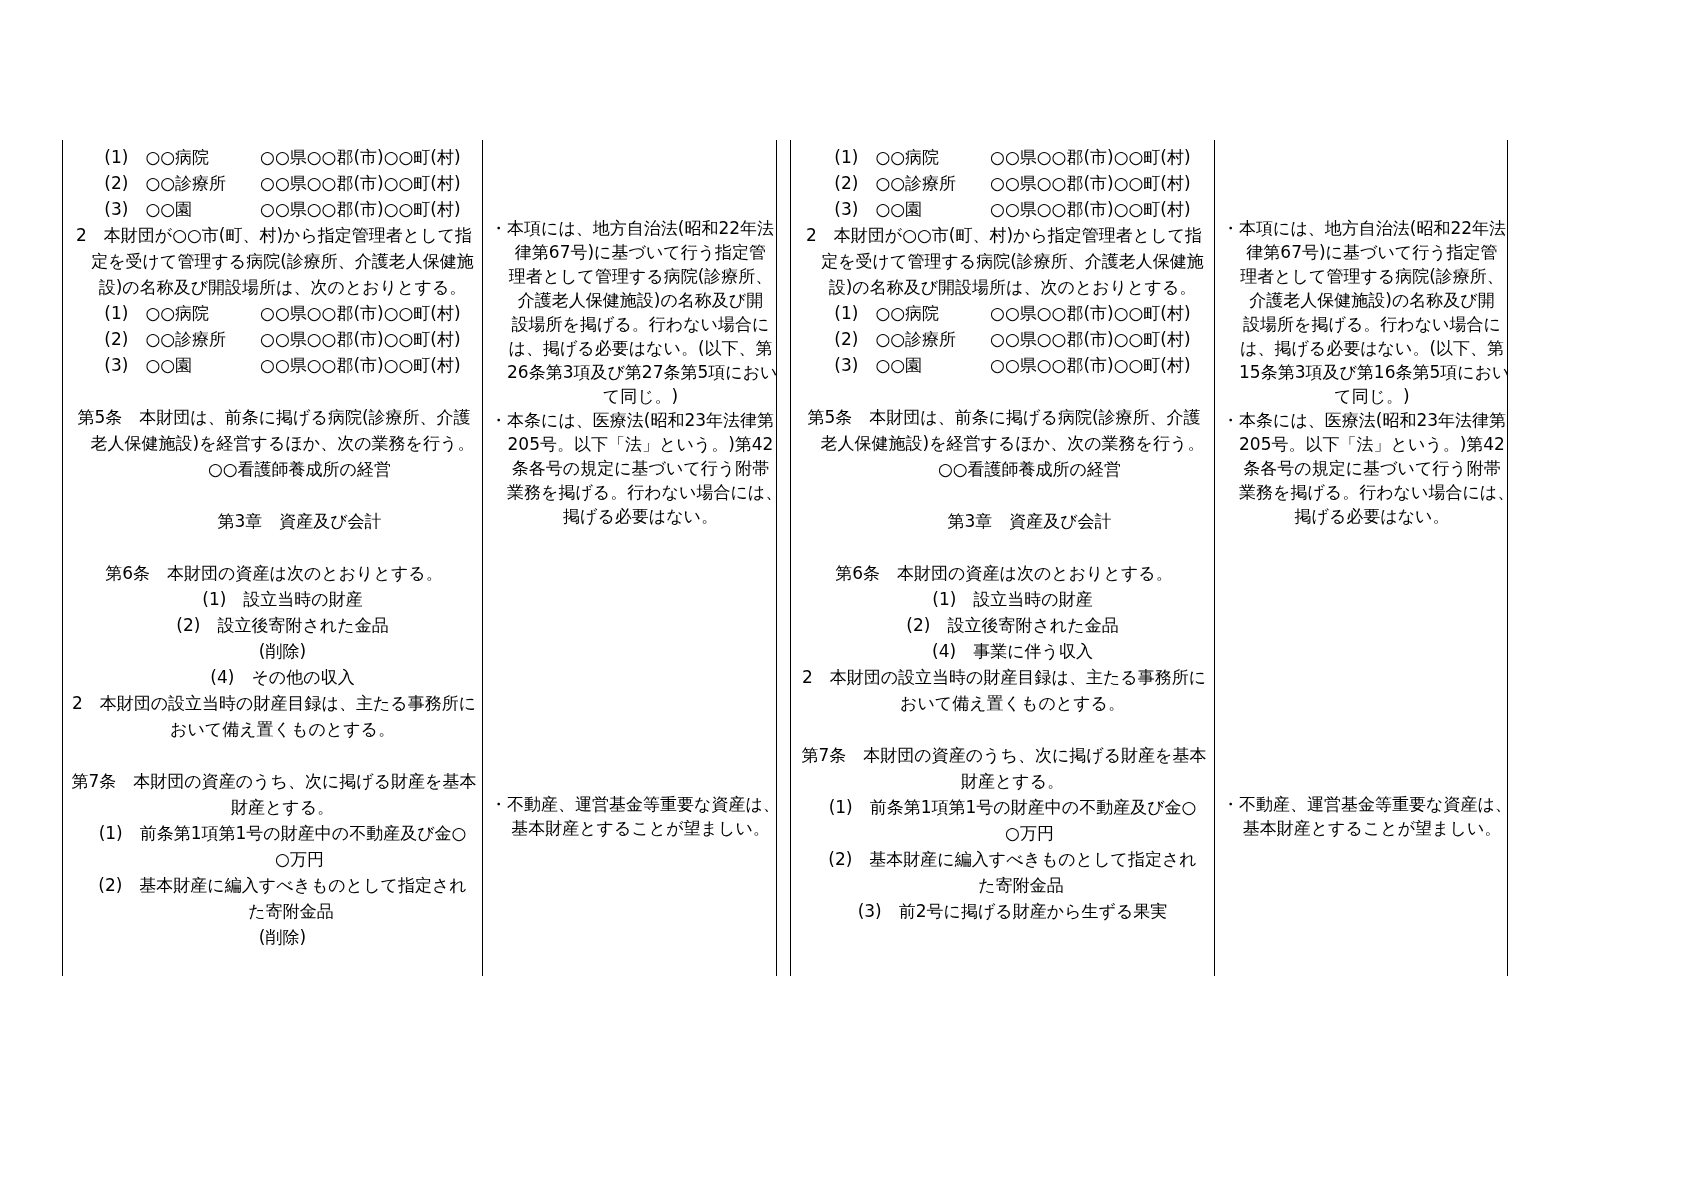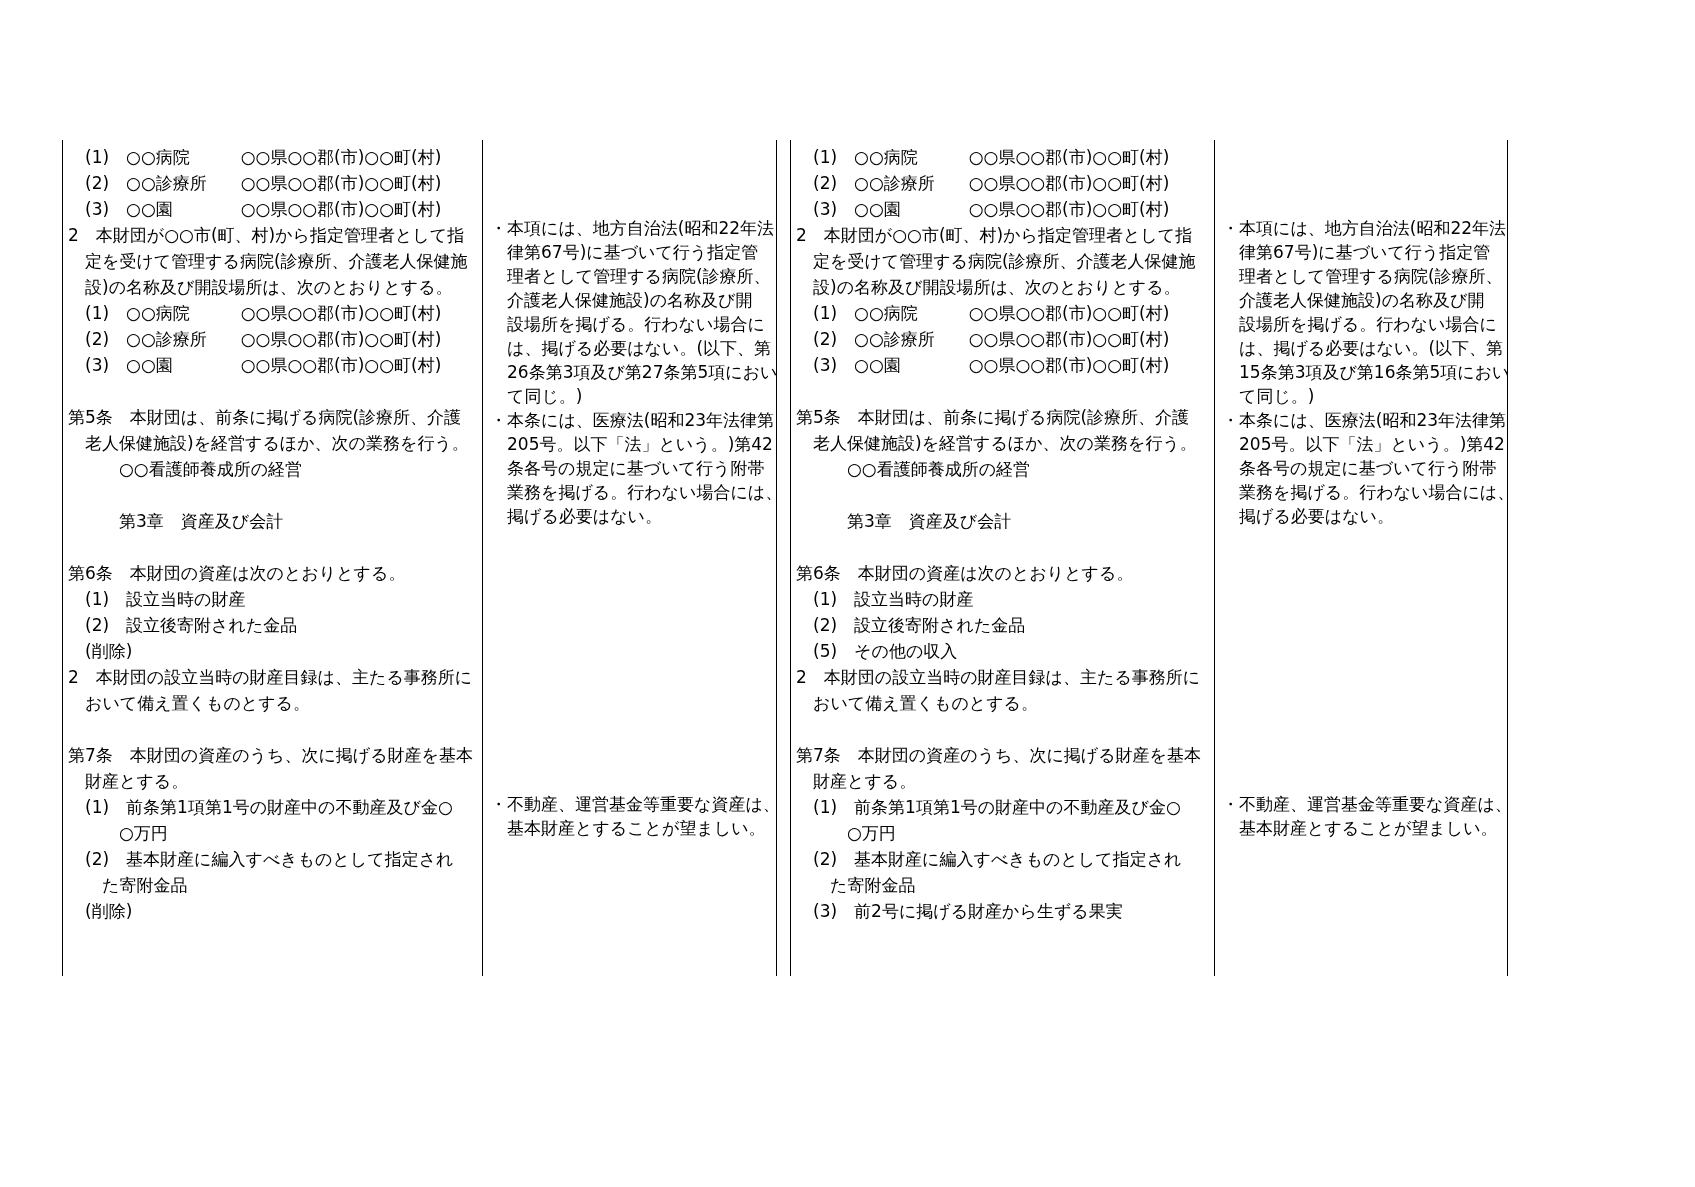--- a/index.html
+++ b/index.html
@@ -4,20 +4,21 @@
 <style>
   html, body { margin: 0; padding: 0; background: #ffffff; }
   .page {
     position: relative;
     width: 1695px;
     height: 1187px;
     background: #ffffff;
     font-family: "DejaVu Sans", sans-serif;
     color: #000000;
     overflow: hidden;
+    text-align: center;
   }
   .doc-table {
     position: absolute;
     top: 140px;
     height: 836px;
     display: flex;
     border-left: 1px solid #000000;
     border-right: 1px solid #000000;
     box-sizing: border-box;
     background: #ffffff;
@@ -66,20 +67,21 @@
         <div class="line"><span>第5条　本財団は、前条に掲げる病院(診療所、介護</span></div>
         <div class="line"><span>　老人保健施設)を経営するほか、次の業務を行う。</span></div>
         <div class="line"><span>　　　○○看護師養成所の経営</span></div>
         <div class="line"><span></span></div>
         <div class="line"><span>　　　第3章　資産及び会計</span></div>
         <div class="line"><span></span></div>
         <div class="line"><span>第6条　本財団の資産は次のとおりとする。</span></div>
         <div class="line"><span>　(1)　設立当時の財産</span></div>
         <div class="line"><span>　(2)　設立後寄附された金品</span></div>
         <div class="line"><span>　</span><span class="u">(削除)</span></div>
+        <div class="line"><span>　</span><span class="u">(4)</span><span>　その他の収入</span></div>
         <div class="line"><span>2　本財団の設立当時の財産目録は、主たる事務所に</span></div>
         <div class="line"><span>　おいて備え置くものとする。</span></div>
         <div class="line"><span></span></div>
         <div class="line"><span>第7条　本財団の資産のうち、次に掲げる財産を基本</span></div>
         <div class="line"><span>　財産とする。</span></div>
         <div class="line"><span>　(1)　前条第1項第1号の財産中の不動産及び金○</span></div>
         <div class="line"><span>　　　○万円</span></div>
         <div class="line"><span>　(2)　基本財産に編入すべきものとして指定され</span></div>
         <div class="line"><span>　　た寄附金品</span></div>
         <div class="line"><span>　</span><span class="u">(削除)</span></div>
@@ -131,21 +133,21 @@
         <div class="line"><span></span></div>
         <div class="line"><span>第5条　本財団は、前条に掲げる病院(診療所、介護</span></div>
         <div class="line"><span>　老人保健施設)を経営するほか、次の業務を行う。</span></div>
         <div class="line"><span>　　　○○看護師養成所の経営</span></div>
         <div class="line"><span></span></div>
         <div class="line"><span>　　　第3章　資産及び会計</span></div>
         <div class="line"><span></span></div>
         <div class="line"><span>第6条　本財団の資産は次のとおりとする。</span></div>
         <div class="line"><span>　(1)　設立当時の財産</span></div>
         <div class="line"><span>　(2)　設立後寄附された金品</span></div>
-        <div class="line"><span>　(5)　その他の収入</span></div>
+        <div class="line"><span>　(4)　事業に伴う収入</span></div>
         <div class="line"><span>2　本財団の設立当時の財産目録は、主たる事務所に</span></div>
         <div class="line"><span>　おいて備え置くものとする。</span></div>
         <div class="line"><span></span></div>
         <div class="line"><span>第7条　本財団の資産のうち、次に掲げる財産を基本</span></div>
         <div class="line"><span>　財産とする。</span></div>
         <div class="line"><span>　(1)　前条第1項第1号の財産中の不動産及び金○</span></div>
         <div class="line"><span>　　　○万円</span></div>
         <div class="line"><span>　(2)　基本財産に編入すべきものとして指定され</span></div>
         <div class="line"><span>　　た寄附金品</span></div>
         <div class="line"><span>　</span><span class="u">(3)　前2号に掲げる財産から生ずる果実</span></div>

